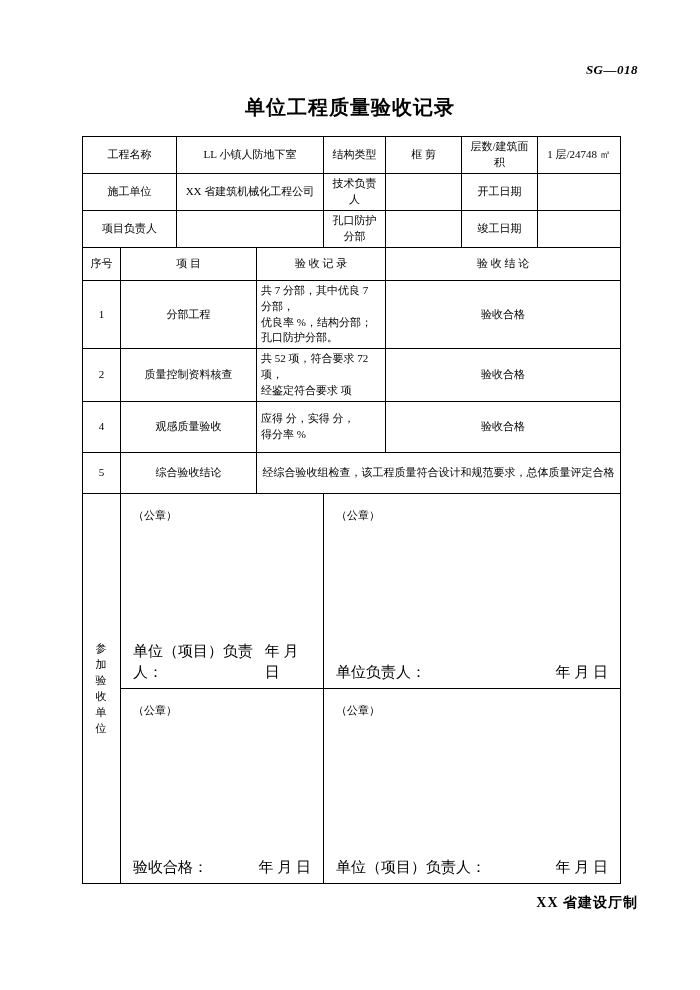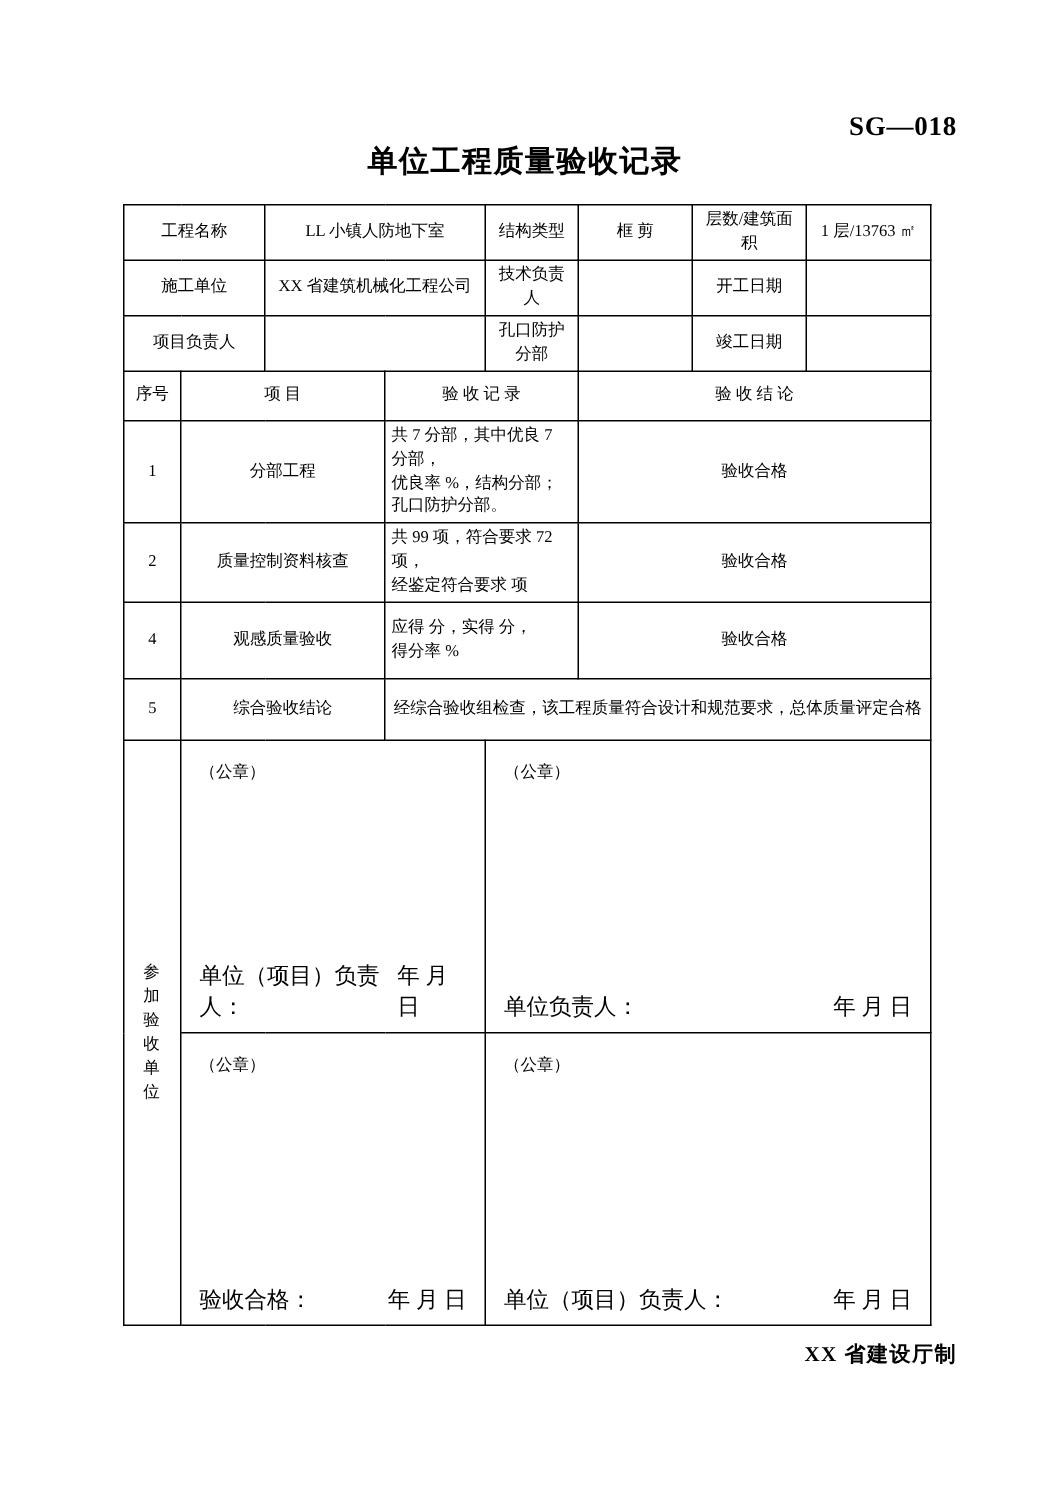--- a/index.html
+++ b/index.html
@@ -15,25 +15,26 @@
     position: relative;
   }
   .page {
     position: relative;
     width: 700px;
     height: 990px;
     box-sizing: border-box;
   }
   .form-code {
     position: absolute;
-    top: 74px;
+    top: 62px;
     right: 62px;
-    font-size: 18px;
+    font-size: 13px;
     font-weight: bold;
     letter-spacing: 0.5px;
+    font-style: italic;
   }
   .doc-title {
     position: absolute;
     top: 94px;
     left: 0;
     width: 700px;
     text-align: center;
     font-size: 20px;
     font-weight: bold;
     letter-spacing: 1px;
@@ -144,21 +145,21 @@
       <col style="width:83px">
     </colgroup>
 
     <tbody>
         <tr class="hdr-row">
       <td class="c" colspan="2">工程名称</td>
       <td class="c" colspan="2">LL 小镇人防地下室</td>
       <td class="c">结构类型</td>
       <td class="c">框  剪</td>
       <td class="c">层数/建筑面积</td>
-      <td class="c">1 层/13763 ㎡</td>
+      <td class="c">1 层/24748 ㎡</td>
     </tr>
 
     <tr class="hdr-row">
       <td class="c" colspan="2">施工单位</td>
       <td class="c" colspan="2">XX 省建筑机械化工程公司</td>
       <td class="c">技术负责人</td>
       <td class="c"></td>
       <td class="c">开工日期</td>
       <td class="c"></td>
     </tr>
@@ -187,21 +188,21 @@
         <div>优良率       %，结构分部；</div>
         <div>孔口防护分部。</div>
       </td>
       <td class="c" colspan="3">验收合格</td>
     </tr>
 
     <tr class="item">
       <td class="c">2</td>
       <td class="l pad-l" colspan="2">质量控制资料核查</td>
       <td class="rec" colspan="2">
-        <div>共  99  项，符合要求    72 项，</div>
+        <div>共  52  项，符合要求    72 项，</div>
         <div>经鉴定符合要求       项</div>
       </td>
       <td class="c" colspan="3">验收合格</td>
     </tr>
 
     <tr class="item">
       <td class="c">4</td>
       <td class="l pad-l" colspan="2">观感质量验收</td>
       <td class="rec" colspan="2">
         <div>应得        分，实得        分，</div>

